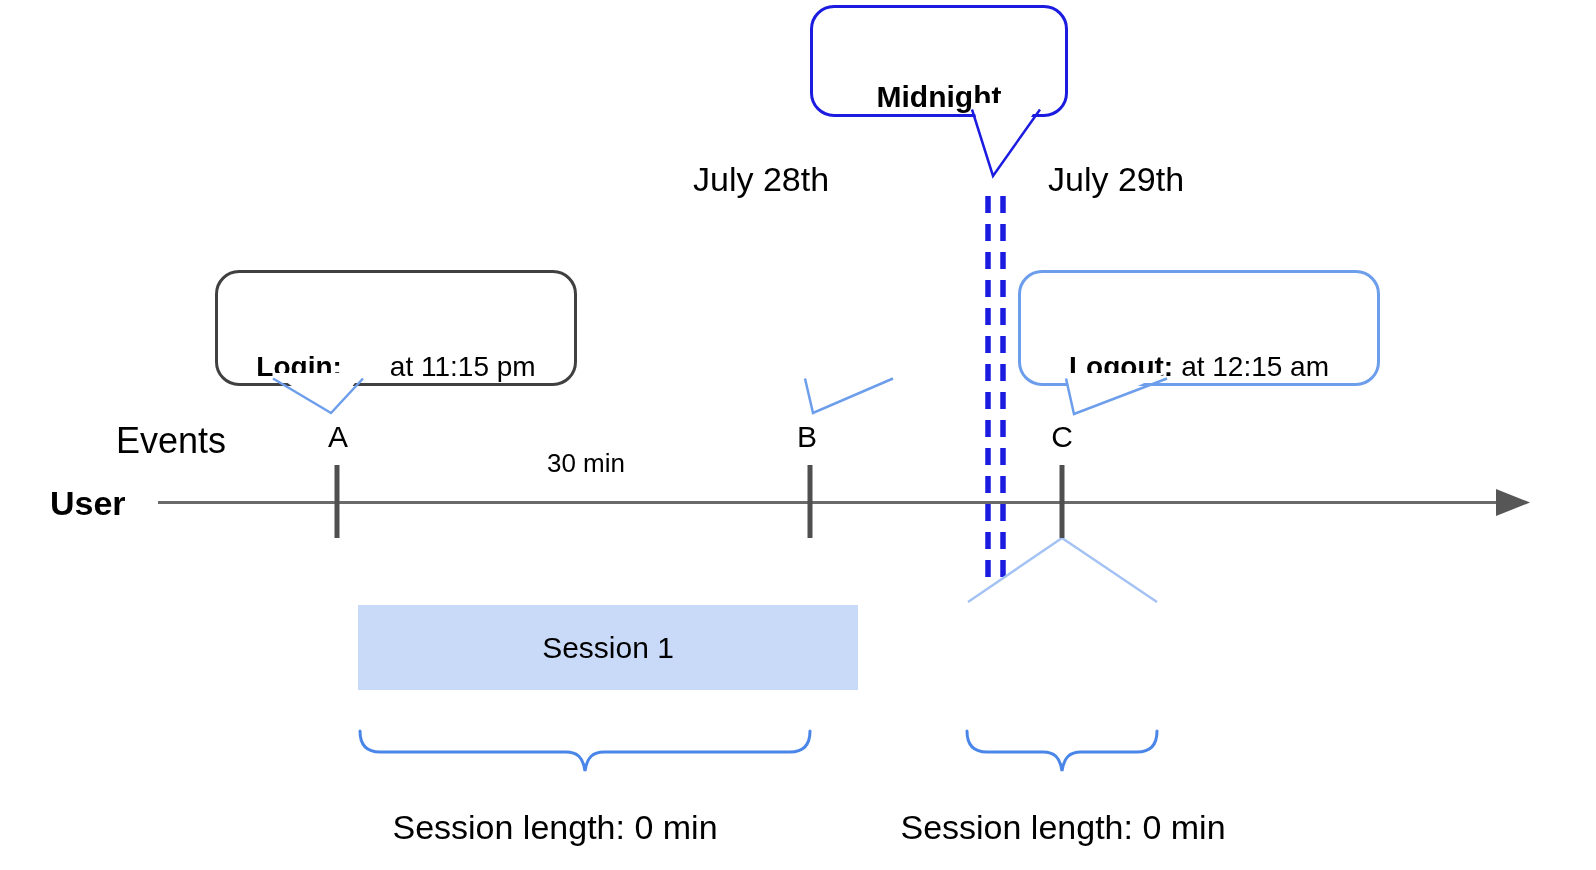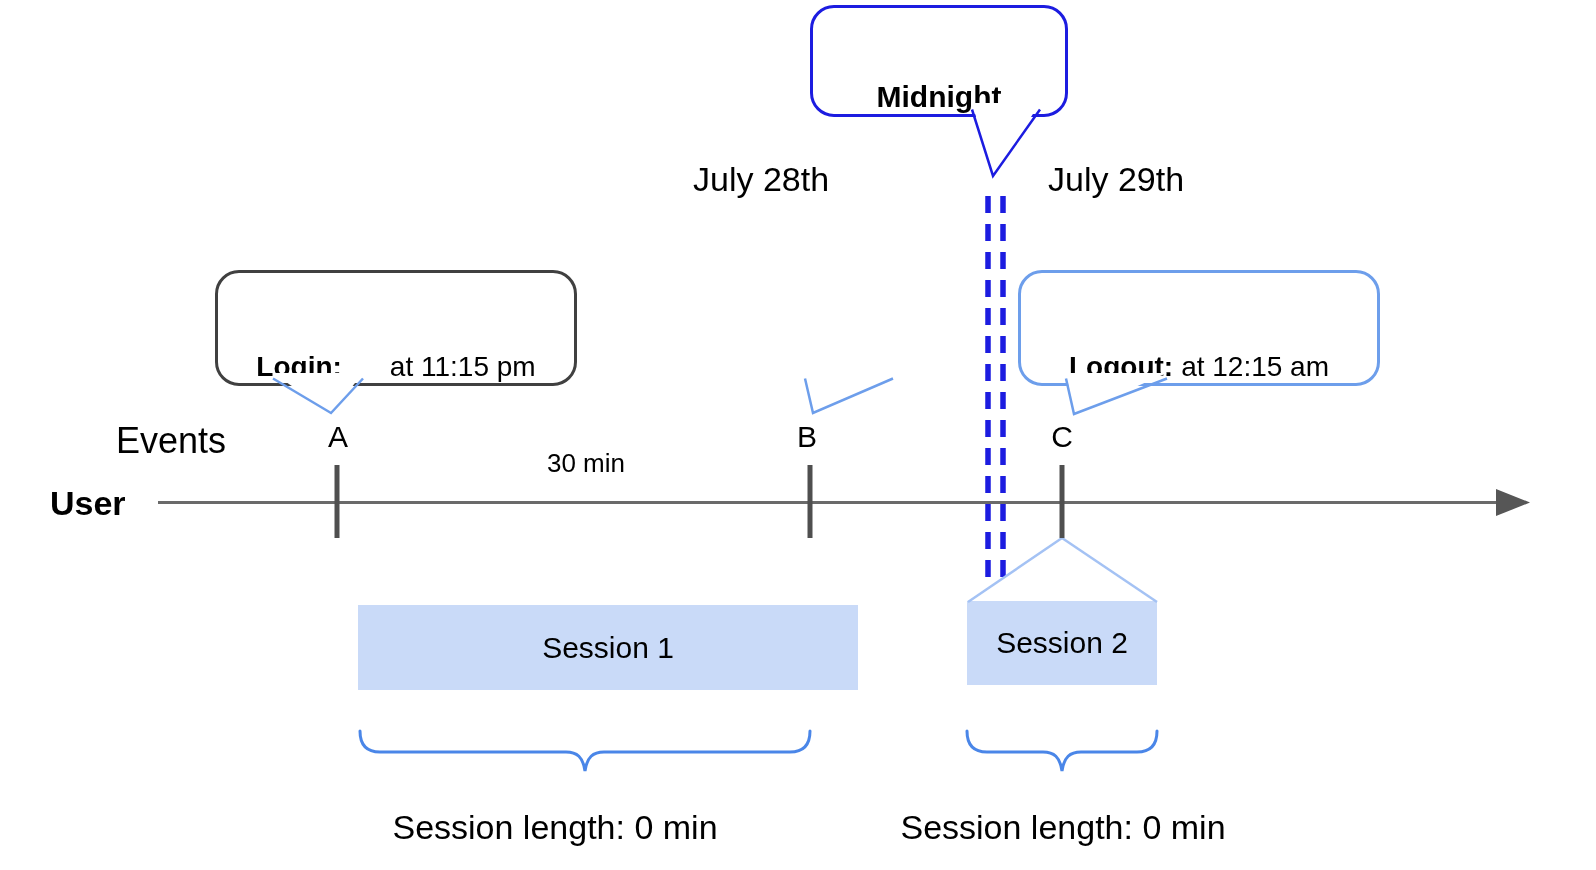--- a/index.html
+++ b/index.html
@@ -41,23 +41,20 @@
   
   svg.overlay{position:absolute;left:0;top:0;z-index:3;pointer-events:none;}
 </style>
 </head>
 <body>
 
 <div class="canvas">
 
   <div class="session-box s1">
     <span>Session 1</span>
-  </div>
-  <div class="session-box s2">
-    <span>Session 2</span>
   </div>
 
   <div class="callout midnight">
     <span>Midnight</span>
   </div>
   <div class="callout login">
     <span class="b">Login:</span>
     <span>at 11:15 pm</span>
   </div>
   <div class="callout logout">

